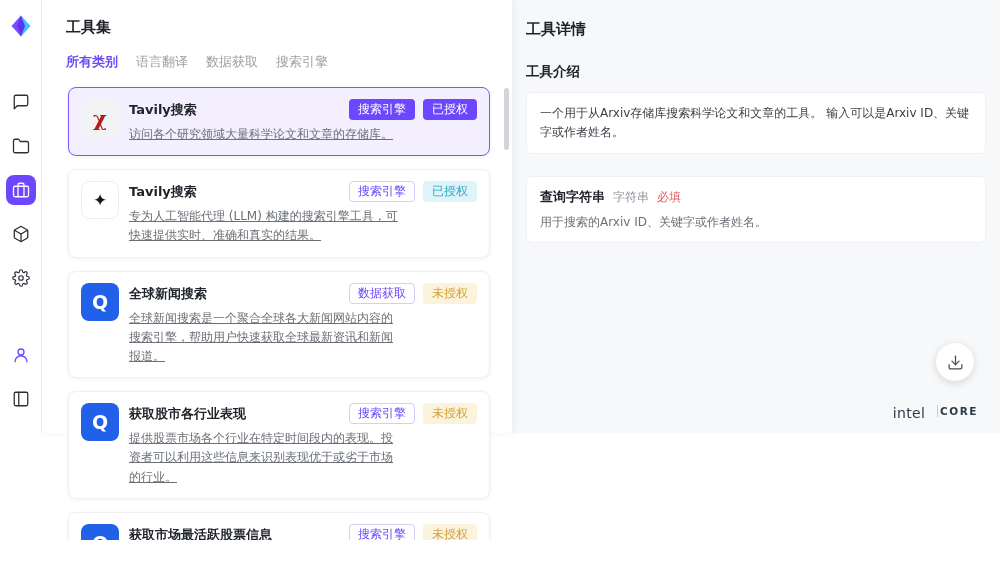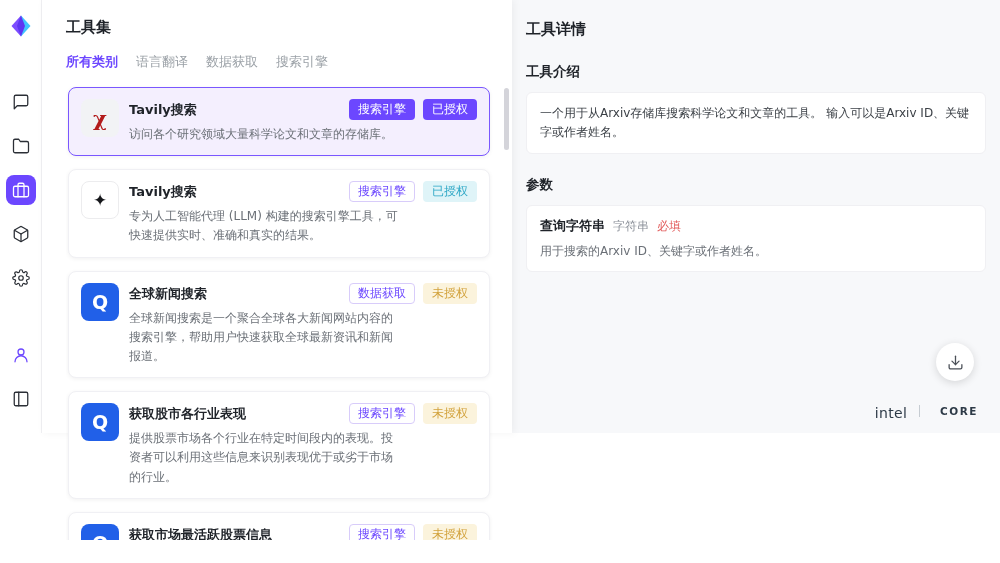--- a/index.html
+++ b/index.html
@@ -57,21 +57,21 @@
   .icon-q-blue { background:#2160E8; color:#fff; font-weight:bold; font-size:19px; }
   .tool-body { flex:1; min-width:0; }
   .tool-top { display:flex; justify-content:space-between; align-items:flex-start; margin-bottom:5px; }
   .tool-name { font-weight:bold; font-size:13px; padding-top:2px; }
   .tool-tags { display:flex; gap:8px; flex:none; }
   .tag { font-size:12px; padding:3px 9px; border-radius:4px; white-space:nowrap; line-height:1.25; }
   .tag.solid { background:#6C47FF; color:#fff; }
   .tag.outline { border:1px solid #D8CCFA; color:#6C47FF; background:#fff; padding:2px 8px; }
   .tag.authorized { background:#DFF4F8; color:#2FA8C6; }
   .tag.unauthorized { background:#FBF3DC; color:#D2A23C; }
-  .tool-desc { font-size:12px; color:#6b7077; line-height:1.6; max-width:272px; }
+  .tool-desc { font-size:12px; color:#6b7077; line-height:1.6; max-width:272px;text-decoration:underline; }
 
   .scrollbar { position:absolute; right:3px; top:88px; width:5px; height:465px; }
   .scroll-thumb { width:5px; height:62px; border-radius:3px; background:#D4D4DA; }
 
   
   .detail-panel { flex:1; background:#F7F8FA; padding:20px 14px; position:relative; }
   .detail-title { font-size:15px; font-weight:bold; margin-bottom:24px; }
   .section-title { font-size:13.5px; font-weight:bold; margin-bottom:11px; }
   .card {
     background:#fff; border:1px solid #f0f0f3; border-radius:6px;
@@ -88,21 +88,21 @@
     position:absolute; right:26px; bottom:52px; width:38px; height:38px;
     border-radius:50%; background:#fff; box-shadow:0 2px 8px rgba(0,0,0,0.14);
     display:flex; align-items:center; justify-content:center; color:#4a4f57; cursor:pointer;
   }
   .float-btn svg { width:17px; height:17px; }
   .intel-badge {
     position:absolute; right:22px; bottom:12px; color:#2d3a47;
     display:flex; align-items:flex-start; gap:12px; user-select:none;
   }
   .intel-word { font-size:14px; font-weight:500; letter-spacing:0.3px; }
-  .core-word { font-size:10.5px; font-weight:bold; letter-spacing:1.5px; border-left:1px solid #c6ccd2; padding-left:20px; }
+  .core-word { font-size:10.5px; font-weight:bold; letter-spacing:1.5px; border-left:1px solid #c6ccd2; padding-left:2px; }
 </style>
 </head>
 <body>
 
 <div class="app">
 
   <aside class="sidebar">
     <div class="logo">
       <svg viewBox="0 0 24 24">
         <path d="M12 1.5 L2.5 12 L12 22.5 Z" fill="#7C4DFF"></path>
@@ -253,21 +253,20 @@
   </main>
 
   <section class="detail-panel">
     <h1 class="detail-title">工具详情</h1>
 
     <h2 class="section-title">工具介绍</h2>
     <div class="card">
       <div class="intro-text">一个用于从Arxiv存储库搜索科学论文和文章的工具。 输入可以是Arxiv ID、关键字或作者姓名。</div>
     </div>
 
-    <h2 class="section-title">参数</h2>
     <div class="card">
       <div class="param-head">
         <span class="param-name">查询字符串</span>
         <span class="param-type">字符串</span>
         <span class="param-required">必填</span>
       </div>
       <div class="param-desc">用于搜索的Arxiv ID、关键字或作者姓名。</div>
     </div>
 
     <div class="float-btn">

